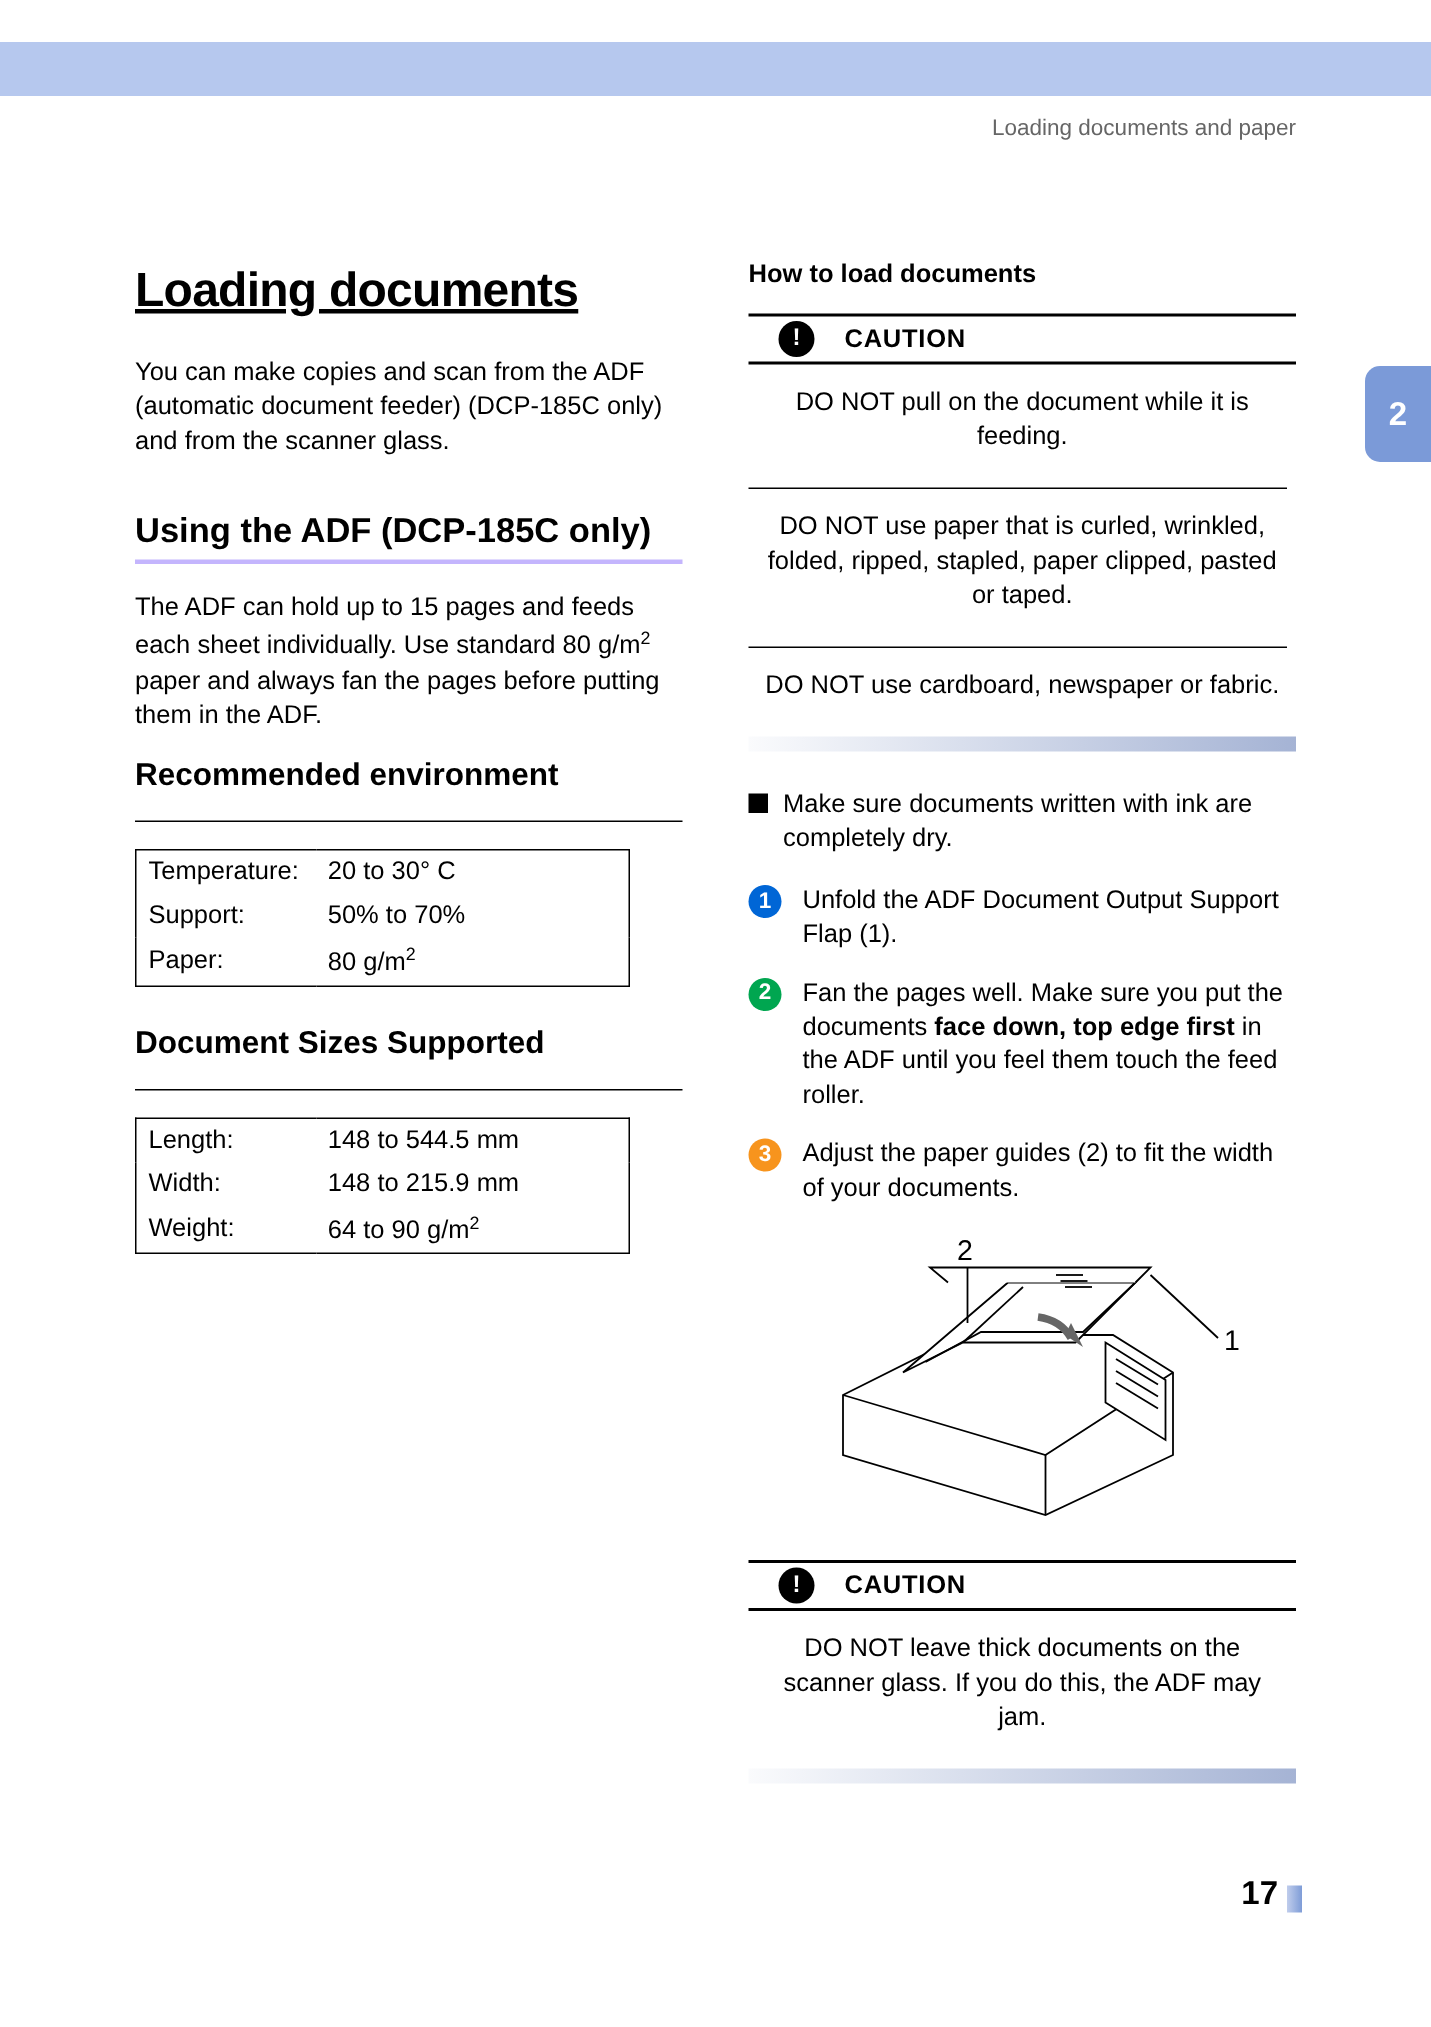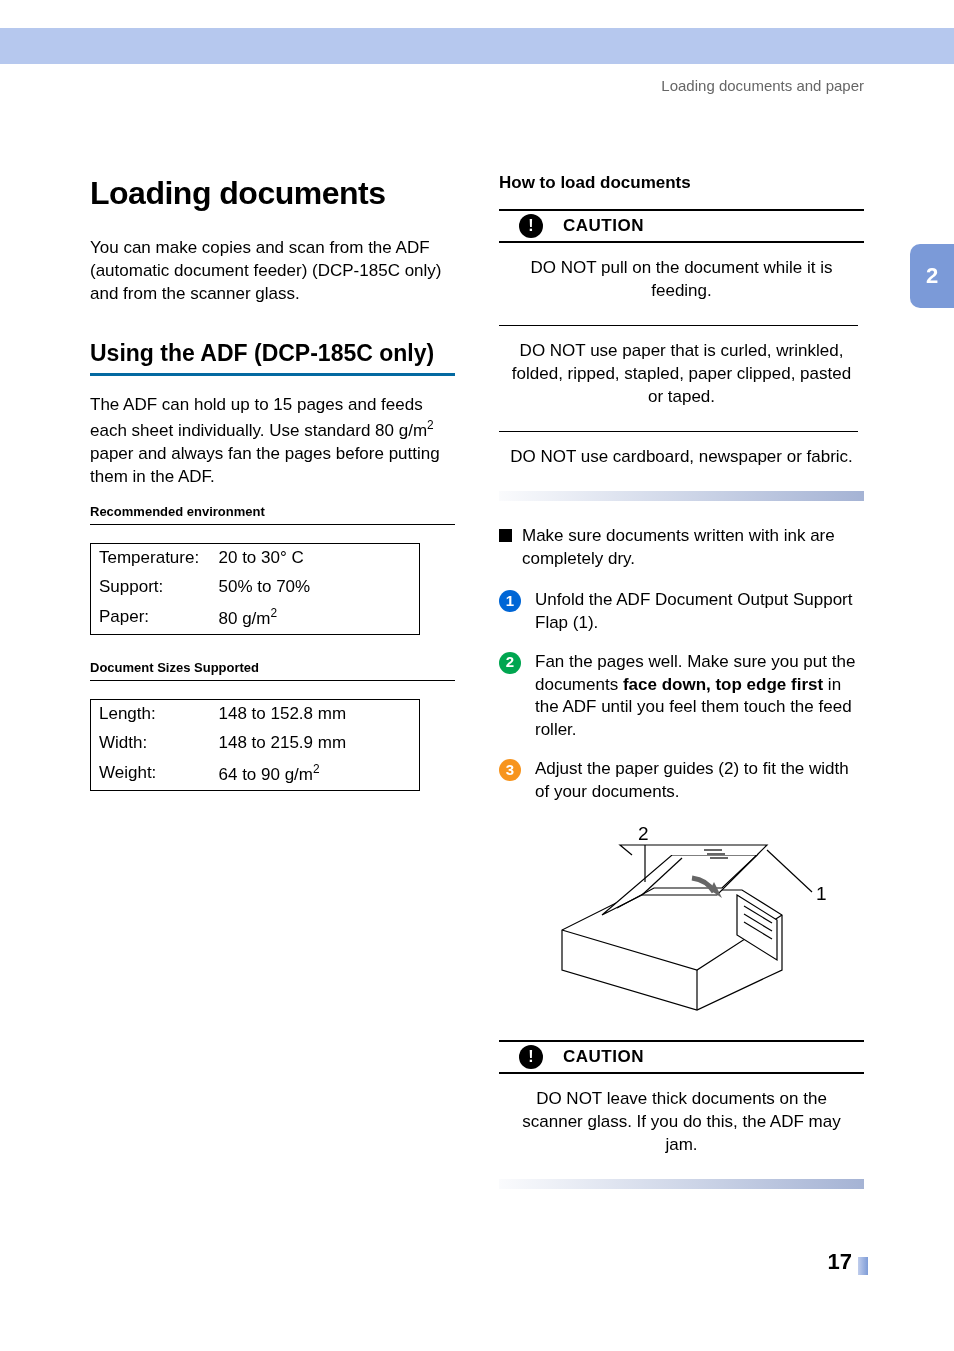--- a/index.html
+++ b/index.html
@@ -38,40 +38,41 @@
       gap: 44px;
     }
     .col {
       width: 365px;
     }
     .h1 {
       font-size: 32px;
       font-weight: bold;
       margin-bottom: 22px;
       letter-spacing: -0.5px;
+      text-decoration: underline;
     }
     .intro {
       margin-bottom: 32px;
     }
     .h2 {
       font-size: 23px;
       font-weight: bold;
-      border-bottom: 3px solid #0369a1;
+      border-bottom: 3px solid #c4b5fd;
       padding-bottom: 4px;
       margin-bottom: 18px;
     }
     .para {
       margin-bottom: 14px;
     }
     .sup { font-size: 0.7em; vertical-align: super; }
     .h3 {
-      font-size: 13px;
+      font-size: 21px;
       font-weight: bold;
       border-bottom: 1px solid #000;
-      padding-bottom: 4px;
+      padding-bottom: 16px;
       margin-top: 14px;
       margin-bottom: 18px;
     }
     table.spec {
       border-collapse: collapse;
       width: 330px;
       border: 1px solid #000;
       margin-bottom: 24px;
       font-size: 17px;
     }
@@ -238,21 +239,21 @@
         </tr>
       </tbody>
         </table>
 
       <div class="h3">Document Sizes Supported</div>
 
       <table class="spec">
         <tbody>
             <tr>
           <td>Length:</td>
-          <td>148 to 152.8 mm</td>
+          <td>148 to 544.5 mm</td>
         </tr>
         <tr>
           <td>Width:</td>
           <td>148 to 215.9 mm</td>
         </tr>
         <tr>
           <td>Weight:</td>
           <td>
             <span>64 to 90 g/m</span><span class="sup">2</span>
           </td>

